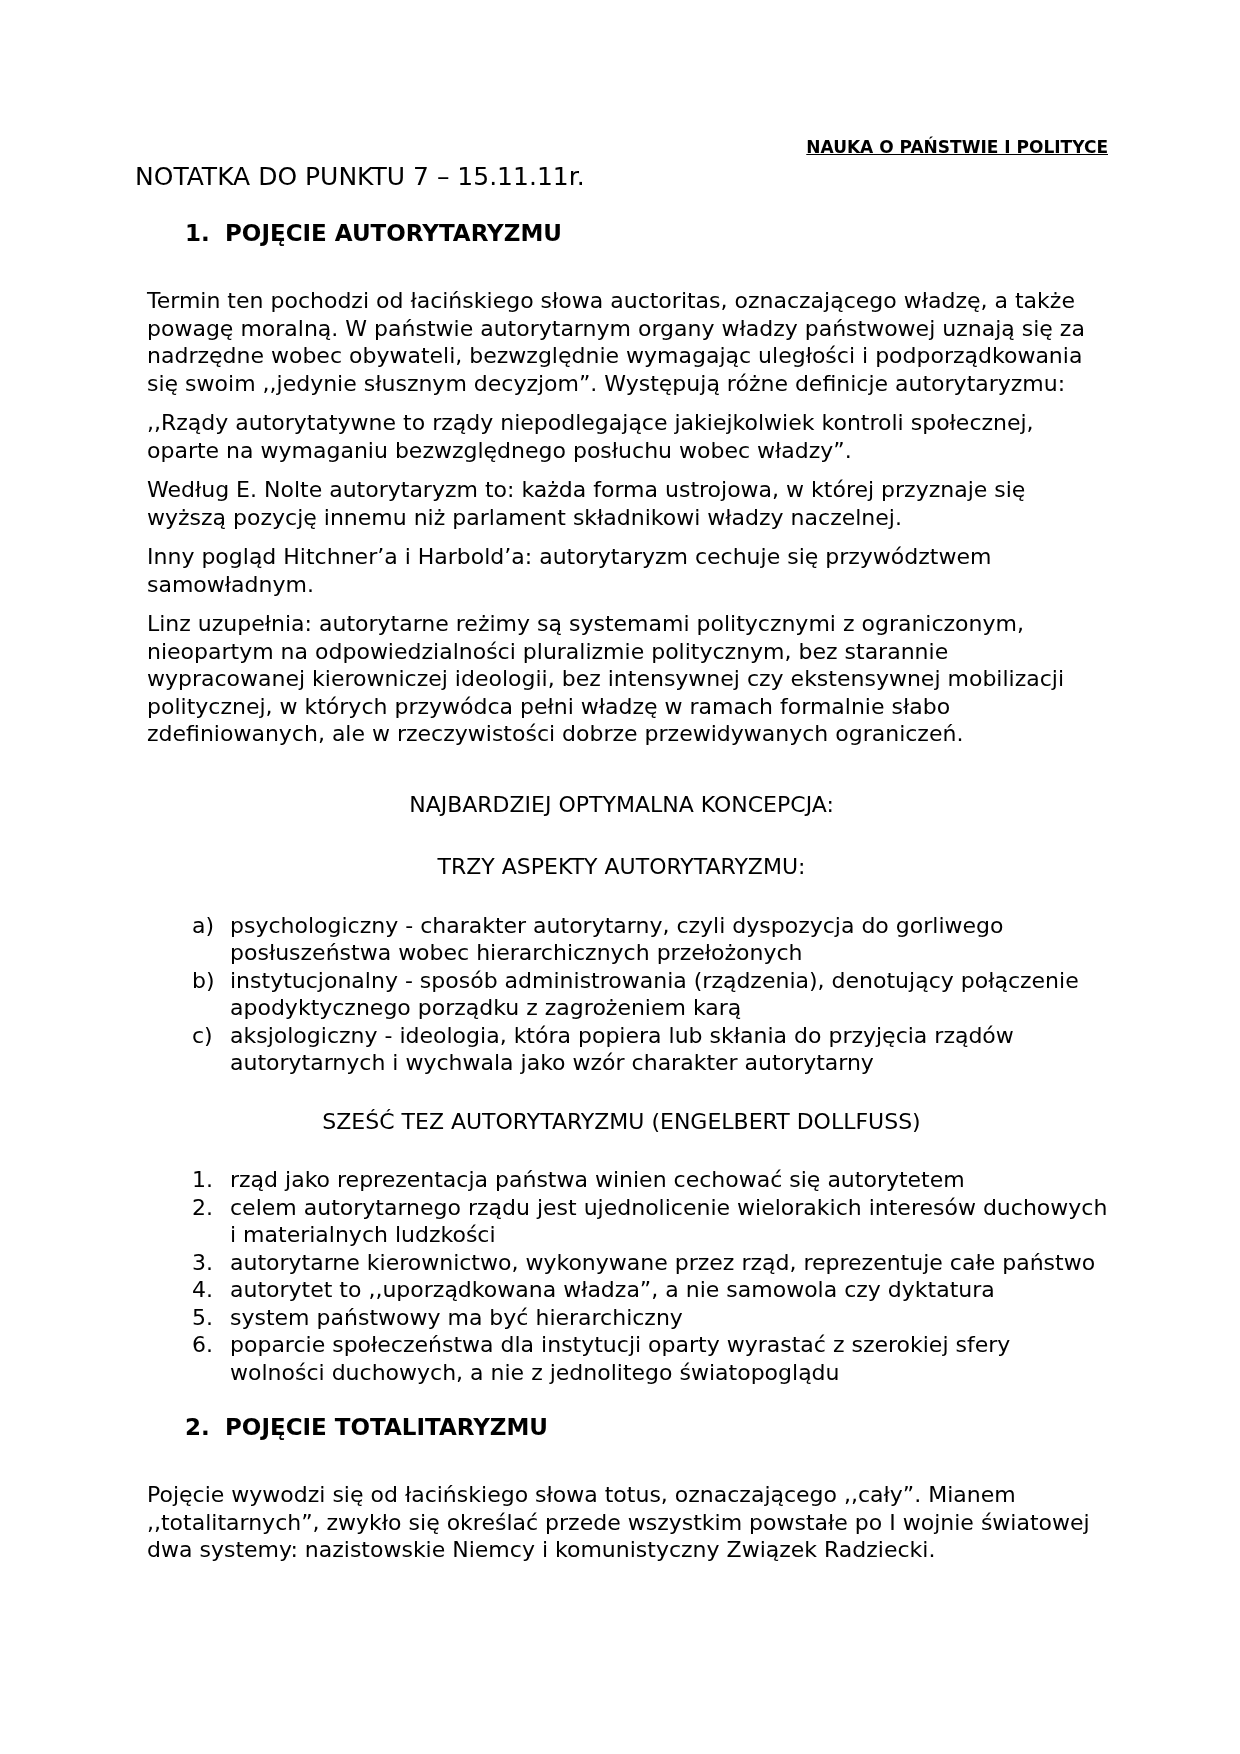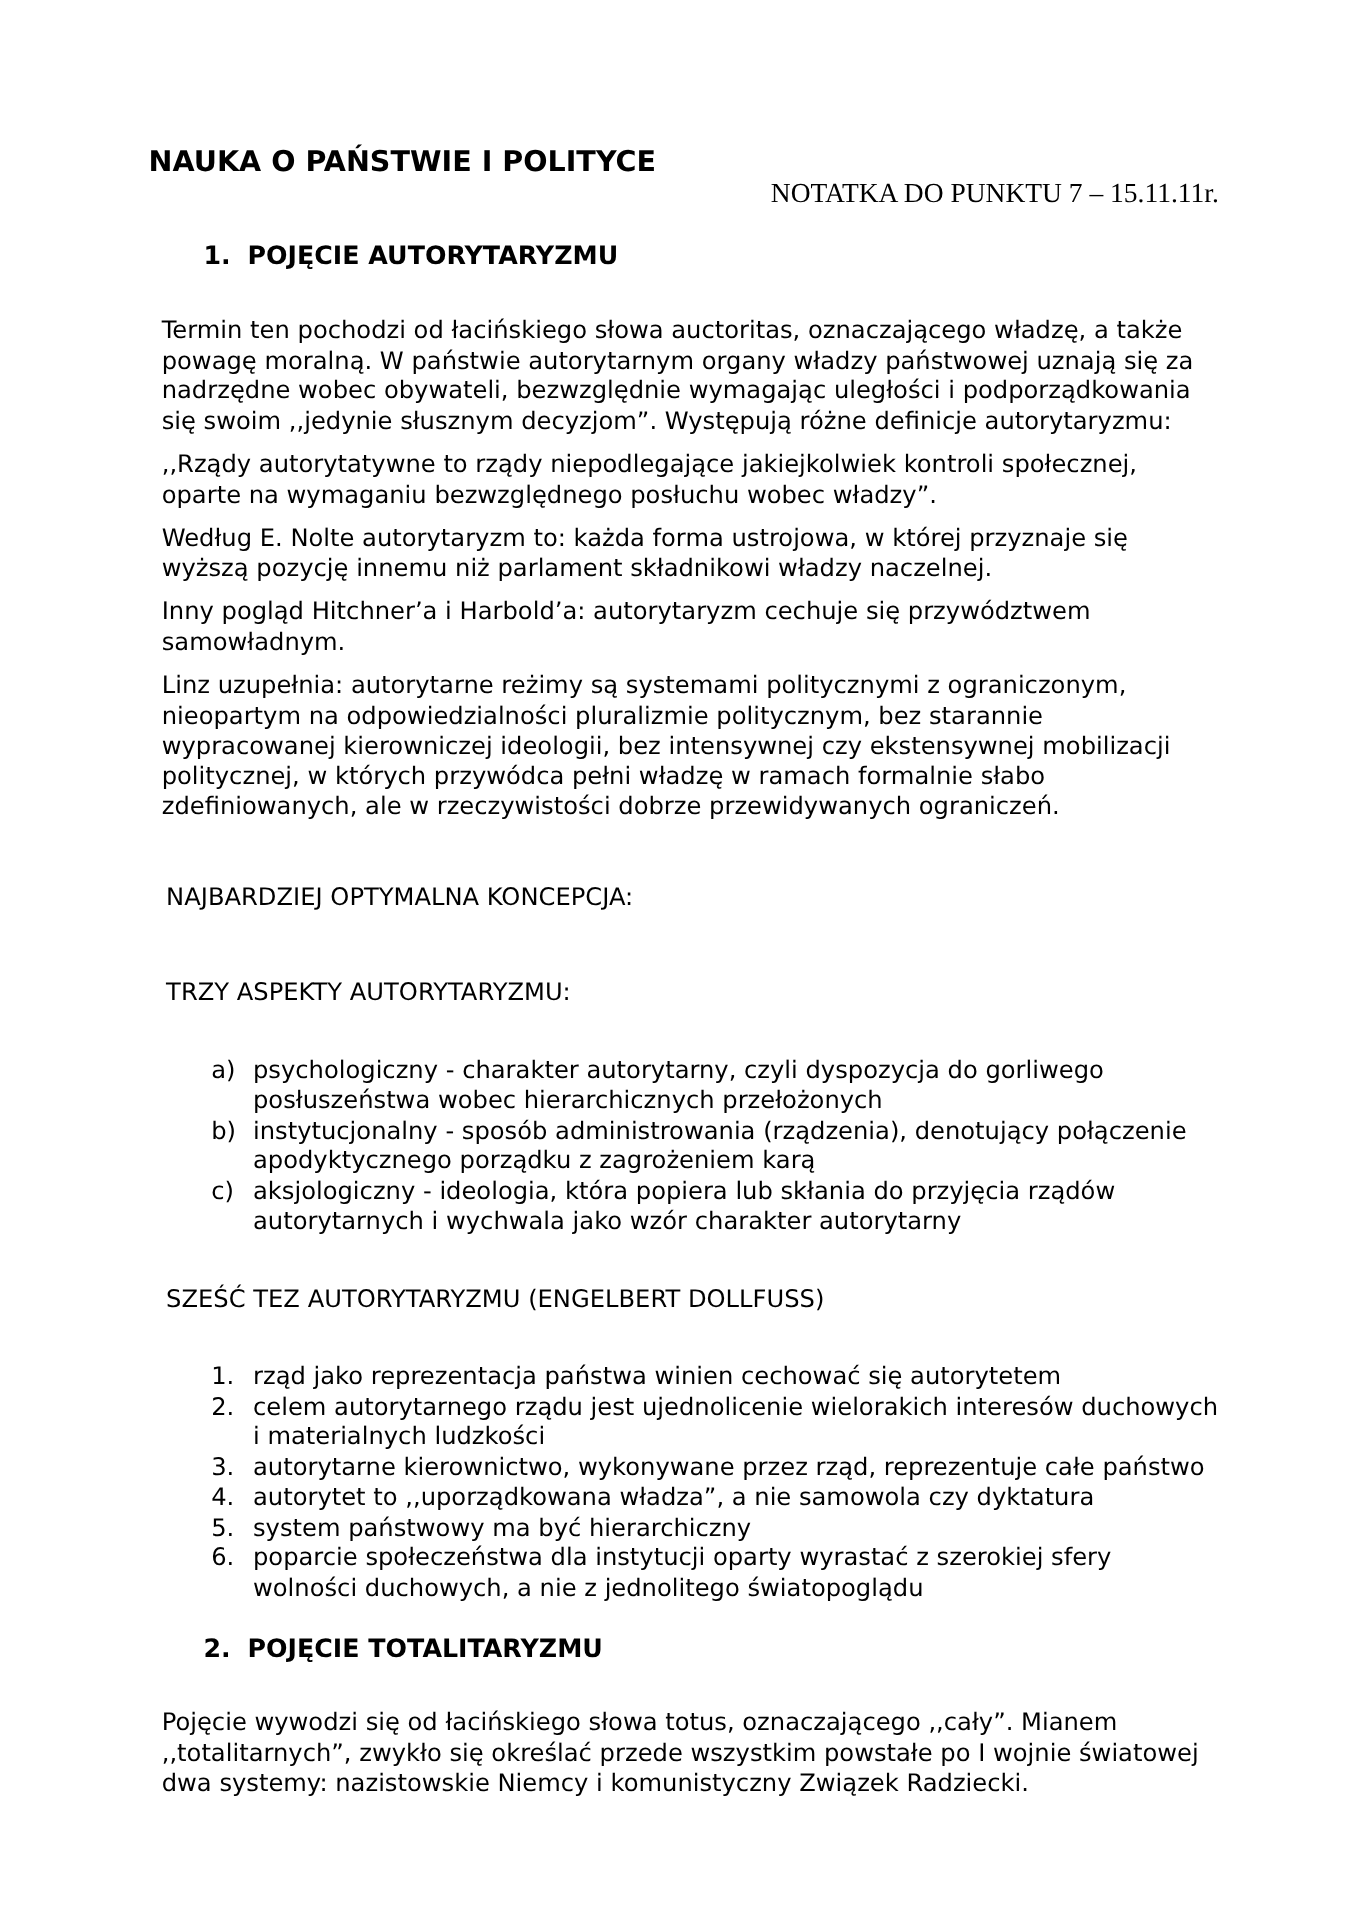--- a/index.html
+++ b/index.html
@@ -15,45 +15,45 @@
     min-height: 1754px;
     background: #ffffff;
     color: #000000;
     font-family: "DejaVu Sans", sans-serif;
     font-size: 22px;
     line-height: 27.5px;
     padding: 132px 132px 60px 135px;
     overflow: hidden;
   }
   .title {
-    text-align: left;
+    text-align: right;
     font-weight: 700;
-    font-size: 26px;
+    font-size: 17px;
     line-height: 30px;
+    text-decoration: underline;
   }
   .subtitle {
-    text-align: right;
+    text-align: left;
     font-size: 25px;
     line-height: 30px;
-    font-family: Liberation Serif, serif;
   }
   .heading {
     display: flex;
     font-weight: 700;
     font-size: 23px;
     line-height: 29px;
   }
   .h-num {
     flex: none;
     margin-left: 50px;
     width: 40px;
   }
   .h-text { flex: 1; }
   .para { margin: 12px; }
-  .label { margin: 16px; }
+  .label { margin: 4px; text-align: center; }
   .list-item { display: flex; }
   .li-marker {
     flex: none;
     margin-left: 57px;
     width: 38px;
   }
   .li-text { flex: 1; }
   .sp { height: 27px; }
 </style>
 </head>

